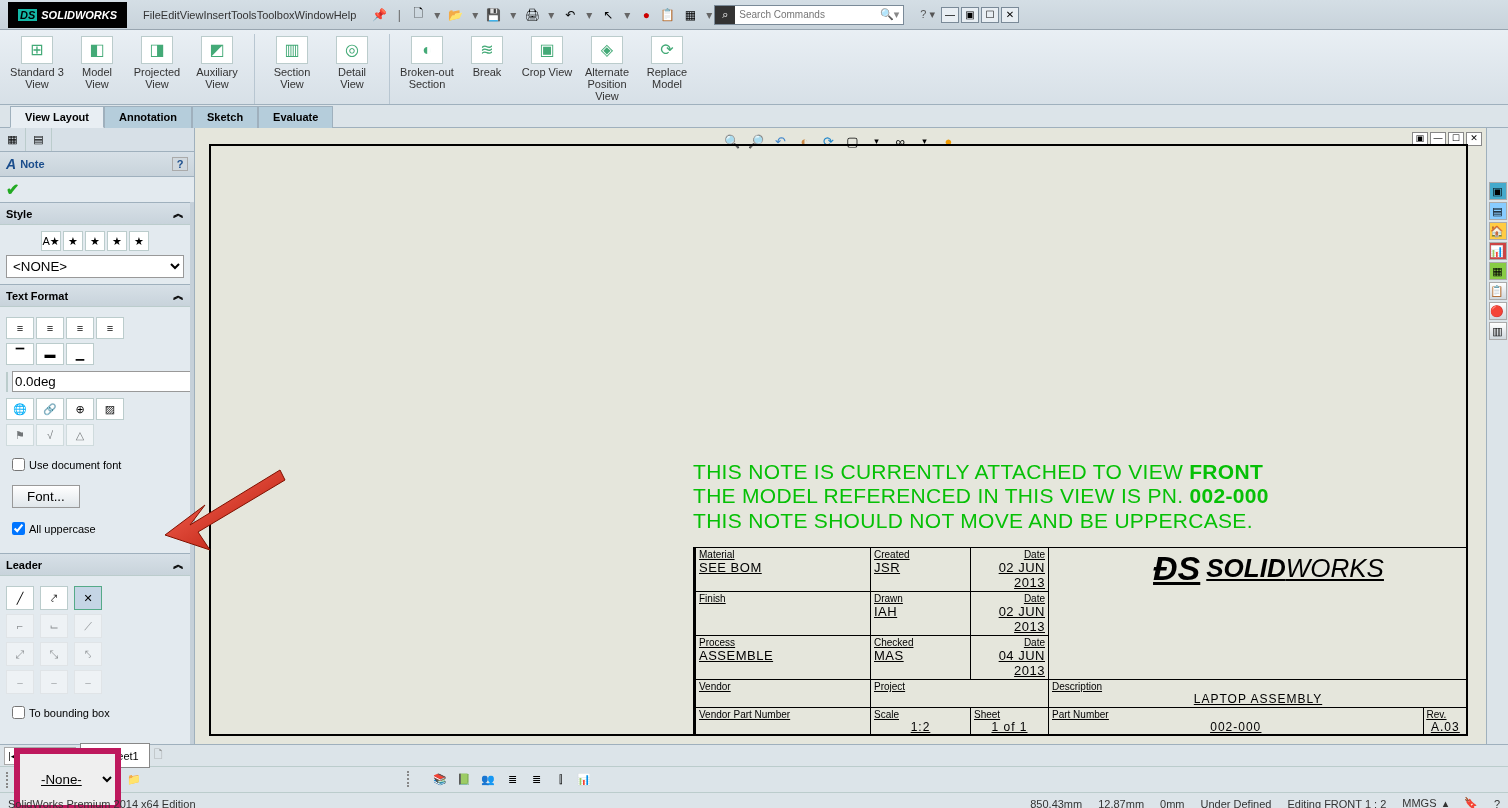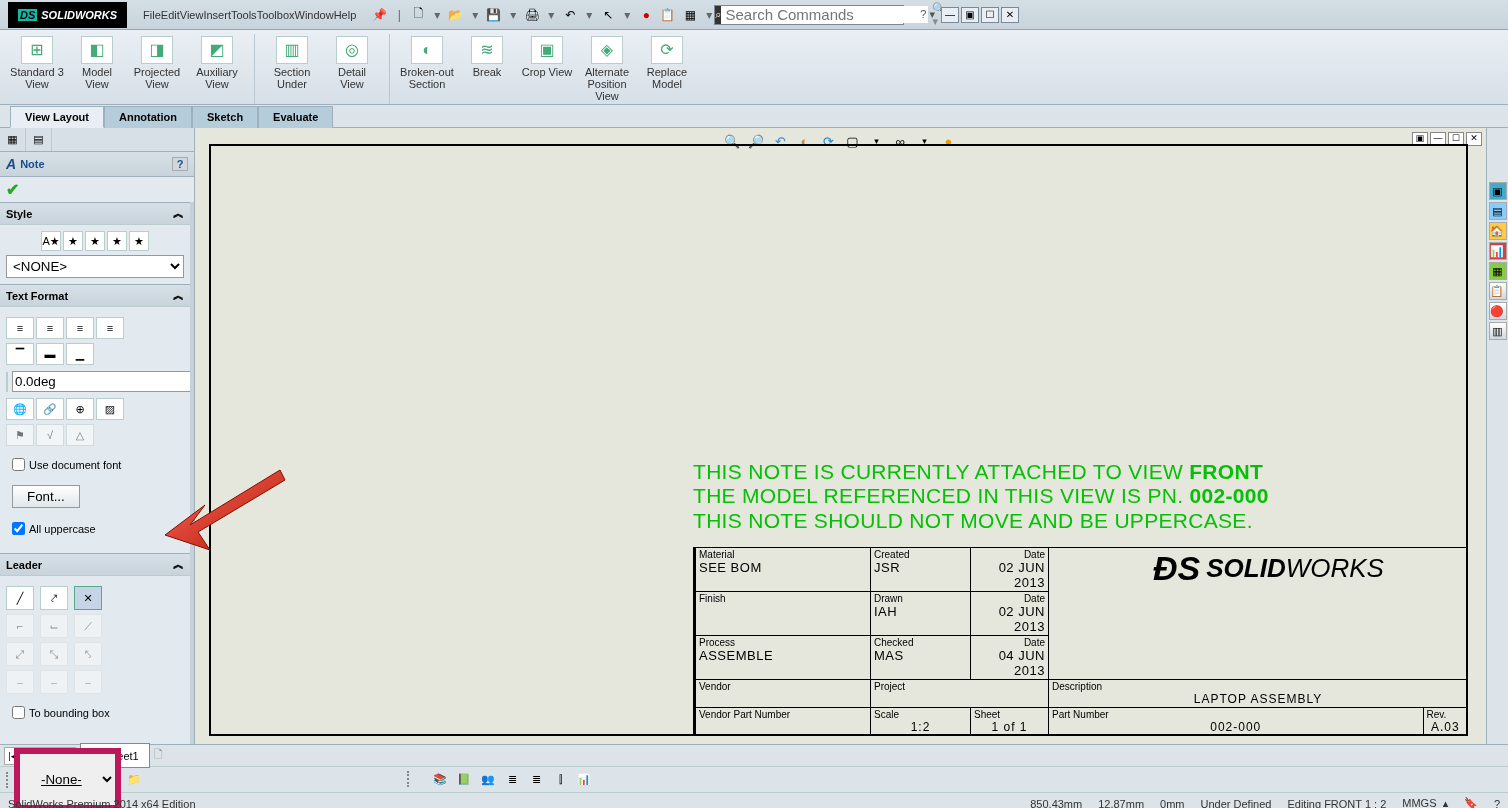--- a/index.html
+++ b/index.html
@@ -10,21 +10,21 @@
 .logo { background: #000; color: #fff; font-weight: bold; font-style: italic; padding: 4px 10px; height: 26px; display: flex; align-items: center; margin: 0 8px 0 8px; }
 .logo .ds { background:#14b8a6; color:#000; padding:0 2px; margin-right:4px; font-style:italic; }
 .menu { display: flex; margin-left: 8px; }
 .menu span { color: #333; cursor: default; }
 .mini-icons { display:flex; gap:6px; margin-left:16px; align-items:center;}
 .mini-icons span{ width:16px; height:16px; display:flex; align-items:center; justify-content:center; font-size:12px; border:1px solid transparent;}
 .mini-icons .sep{ width:10px; text-align:center; color:#666;}
 .title-center { flex: 1; text-align: center; color: #333; font-size: 12px; }
 .search-box { display: flex; align-items: center; background: #fff; border: 1px solid #7a8a98; height: 20px; width: 190px; margin-right: 10px; }
 .search-box .si { width:20px; display:flex; justify-content:center; align-items:center; background:#333; color:#fff; height:100%;}
-.search-box input { border: none; outline: none; flex: 1; padding: 0 4px; font-size: 15px; color:#888;}
+.search-box input { border: none; outline: none; flex: 1; padding: 0 4px; font-size: 10px; color:#888;}
 .win-controls { display: flex; gap: 2px; margin-right: 6px; }
 .win-controls span { width: 18px; height: 16px; border: 1px solid #7a8a98; background: #e8eef3; display: flex; align-items: center; justify-content: center; font-size: 10px; }
 
 
 .ribbon { background: linear-gradient(#e9eff4,#d7e0e7); border-bottom: 1px solid #9fb0bd; padding: 4px 0 0 0; display: flex; }
 .ribbon-group { display: flex; flex-direction: column; align-items: center; padding: 0 8px; border-right: 1px solid #b8c6d1; }
 .ribbon-group:last-child { border-right: none; }
 .ribbon-btns { display:flex; gap:2px;}
 .rbtn { display: flex; flex-direction: column; align-items: center; width: 58px; padding: 2px; cursor:default; text-align:center; line-height:1.1; font-size:11px; color:#333;}
 .rbtn .ricon { width: 32px; height: 28px; background: #fff; border: 1px solid #bcc; margin-bottom: 2px; display:flex; align-items:center; justify-content:center; color:#4a7; font-size:16px;}
@@ -64,21 +64,21 @@
 .leader-sub span{ opacity:.4; border-color:#ddd;}
 
 .canvas-wrap { flex:1; position:relative; background:#e5e6dc; }
 .canvas-toolbar { position:absolute; top:4px; left:50%; transform:translateX(-50%); display:flex; gap:6px;}
 .canvas-toolbar span{ width:18px; height:18px; display:flex; align-items:center; justify-content:center; font-size:13px;}
 .sheet-border{ position:absolute; left:14px; top:16px; right:18px; bottom:8px; border:2px solid #000;}
 .note-text{ position:absolute; left:498px; top:332px; color:#06c006; font-family: Arial, sans-serif; font-size:21px; letter-spacing:.3px; line-height:1.15;}
 .note-text b{ font-weight:bold;}
 .titleblock{ position:absolute; left:498px; bottom:8px; right:18px; border-left:2px solid #000; font-family: Arial, sans-serif;}
 .titleblock table{ border-collapse:collapse; width:100%;}
-.titleblock td{ border:1px solid #000; padding:1px 3px; vertical-align:top; font-size:11px;}
+.titleblock td{ border:1px solid #000; padding:1px 3px; vertical-align:top; font-size:11px;text-decoration:underline;}
 .lbl{ font-size:10px; }
 .val{ font-size:13px; letter-spacing:.5px;}
 .bigval{ font-size:12px; text-align:center; letter-spacing:1px;}
 .swlogo{ font-style:italic; font-weight:bold; font-size:26px; display:flex; align-items:center; justify-content:center; height:100%;}
 .swlogo .dsl{ font-size:34px; margin-right:6px; font-weight:bold; font-style:italic;}
 .swlogo .thin{ font-weight:normal;}
 
 .right-rail{ width:22px; background:#dce4e9; border-left:1px solid #9fb0bd; display:flex; flex-direction:column; align-items:center; padding-top:54px; gap:2px;}
 .right-rail span{ width:18px; height:18px; border:1px solid #aaa; background:linear-gradient(#fff,#d0d8de); display:flex; align-items:center; justify-content:center; font-size:11px;}
 
@@ -172,21 +172,21 @@
       <div class="rbtn">
           <div class="ricon">◩</div>
           <span>Auxiliary View</span>
         </div>
     </div>
   </div>
   <div class="ribbon-group">
     <div class="ribbon-btns">
       <div class="rbtn">
           <div class="ricon">▥</div>
-          <span>Section Under</span>
+          <span>Section View</span>
         </div>
       <div class="rbtn">
           <div class="ricon">◎</div>
           <span>Detail View</span>
         </div>
     </div>
   </div>
   <div class="ribbon-group">
     <div class="ribbon-btns">
       <div class="rbtn">

